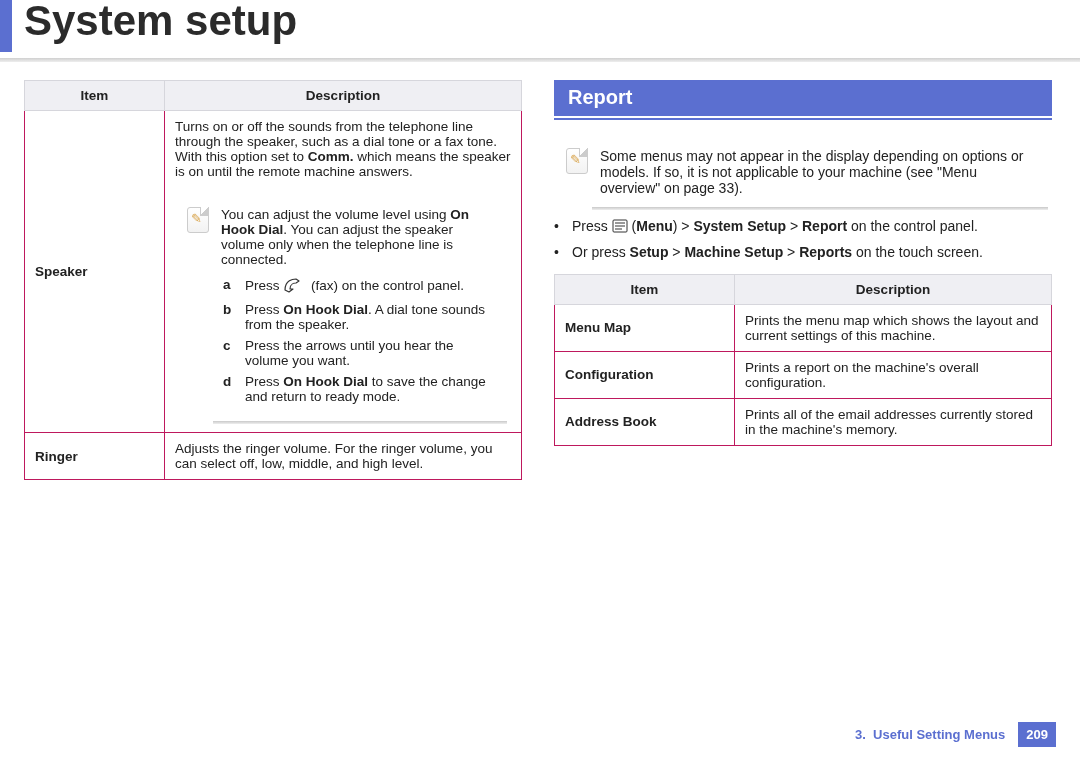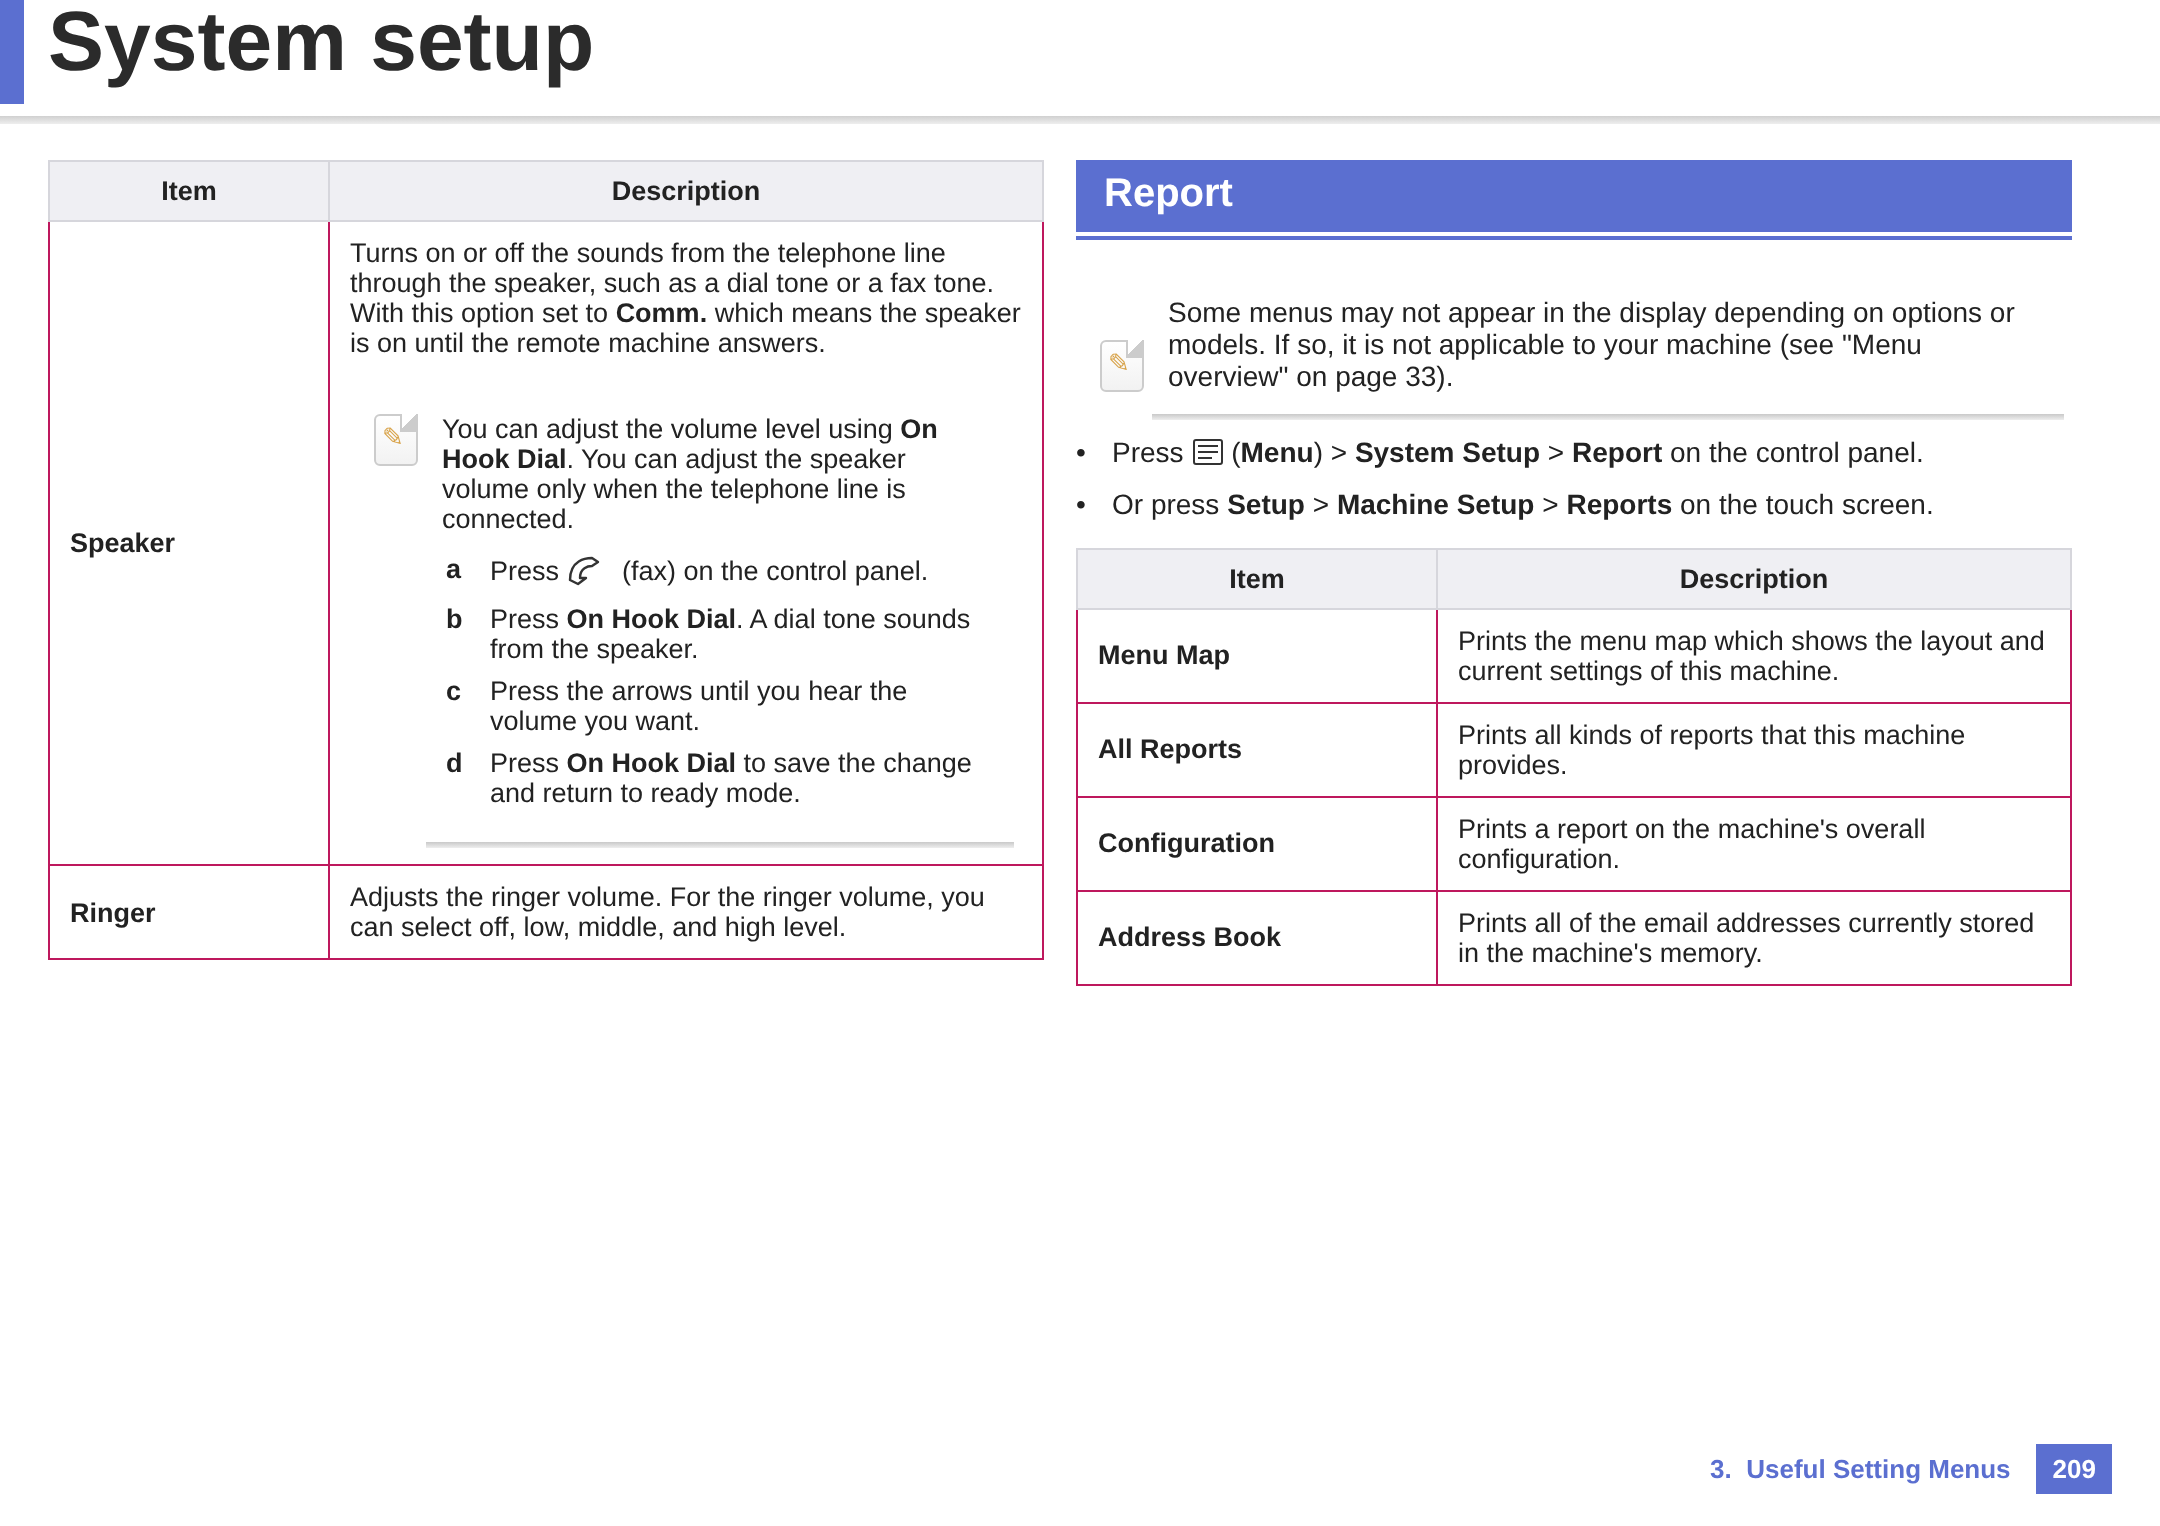--- a/index.html
+++ b/index.html
@@ -2,21 +2,21 @@
 <html><head>
 <meta charset="utf-8">
 <style>
   * { box-sizing: border-box; margin: 0; padding: 0; }
   html, body { width: 1080px; height: 763px; font-family: "Segoe UI", Arial, sans-serif; color: #222; font-size: 14px; background:#fff; }
   .page { position: relative; width: 1080px; height: 763px; }
   .title-bar { position: relative; height: 58px; }
   .title-tab { position: absolute; left: 0; top: 0; width: 12px; height: 52px; background: #5b6fd0; }
   .title-text { position: absolute; left: 24px; top: 0; font-size: 42px; font-weight: 700; color: #2b2b2b; line-height: 1.0; font-family: "Segoe UI", Arial, sans-serif; }
   .divider { position:absolute; top:58px; left:0; width:1080px; height:4px; background:linear-gradient(to bottom,#d0d0d0 0%,#eee 100%); }
-  .columns { position:absolute; top:80px; left:24px; width:1032px; display:flex; gap:16px; }
+  .columns { position:absolute; top:80px; left:24px; width:1032px; display:flex; gap:32px; }
   .col { width: 498px; }
   
   table { width:100%; border-collapse:collapse; font-size:13.5px; }
   thead td { background:#efeff3; font-weight:700; text-align:center; padding:7px 8px; border:1px solid #d6d6dc; }
   tbody td { border:1px solid #be185d; padding:8px 10px; vertical-align:top; }
   tbody td.item { font-weight:700; width:140px; vertical-align:middle; }
   tbody td.item2 { font-weight:700; width:180px; vertical-align:middle; }
   .note-box { margin-top:16px; padding:12px 14px 14px 12px; display:flex; gap:12px; position:relative; }
   .note-box .line { position:absolute; left:38px; right:4px; bottom:0; height:3px; background:linear-gradient(to bottom,#c9c9c9 0,#eee 100%); }
   .note-ico { width:22px; height:26px; border:1px solid #ccc; border-radius:3px; position:relative; flex-shrink:0; background:linear-gradient(#fff,#f2f2f2); }
@@ -94,21 +94,21 @@
           <td>Adjusts the ringer volume. For the ringer volume, you can select off, low, middle, and high level.</td>
         </tr>
       </tbody>
     </table>
   </div>
 
   <div class="col">
     <div class="section-head">Report</div>
     <div class="section-rule"></div>
 
-    <div class="note-box" style="margin-top:4px;align-items:flex-end;">
+    <div class="note-box" style="margin-top:4px;">
       <div class="note-ico"></div>
       <div>Some menus may not appear in the display depending on options or models. If so, it is not applicable to your machine (see "Menu overview" on page 33).</div>
       <div class="line"></div>
     </div>
 
 
     <ul class="bul">
       <li>
         <span>Press </span>
         <span class="menu-ico">
@@ -131,24 +131,20 @@
           <td>Item</td>
           <td>Description</td>
         </tr>
       </thead>
       <tbody>
         <tr>
           <td class="item2">Menu Map</td>
           <td>Prints the menu map which shows the layout and current settings of this machine.</td>
         </tr>
         <tr>
-          <td class="item2">All Reports</td>
-          <td>Prints all kinds of reports that this machine provides.</td>
-        </tr>
-        <tr>
           <td class="item2">Configuration</td>
           <td>Prints a report on the machine's overall configuration.</td>
         </tr>
         <tr>
           <td class="item2">Address Book</td>
           <td>Prints all of the email addresses currently stored in the machine's memory.</td>
         </tr>
       </tbody>
     </table>
   </div>

